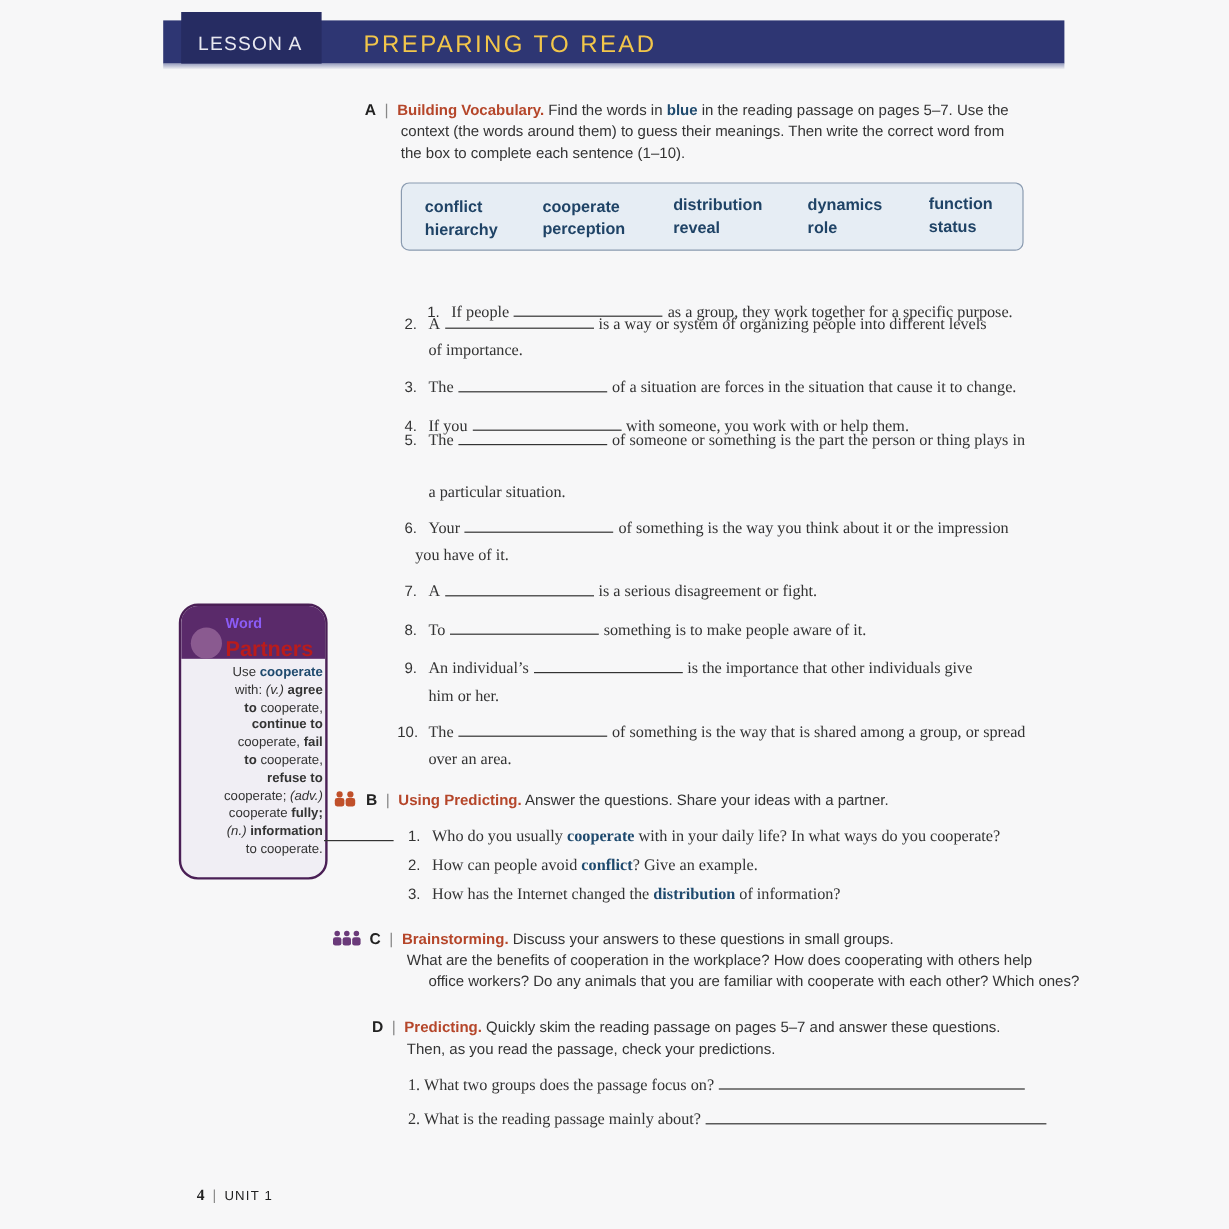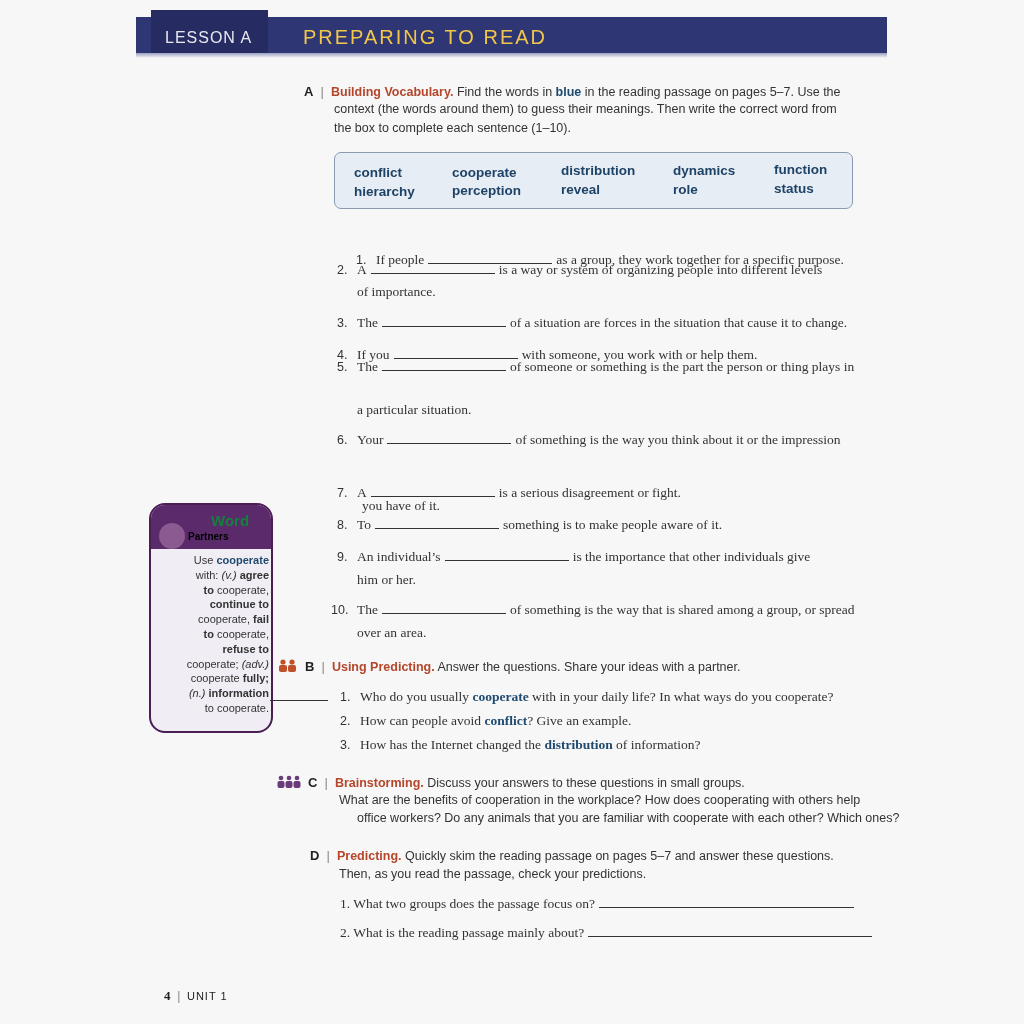--- a/index.html
+++ b/index.html
@@ -17,22 +17,22 @@
   .serif{font-family:"Liberation Serif",serif;font-size:13.5px;color:#333;}
   .blue-bold{font-weight:bold;color:#1f4a6e;}
   .word-box{left:334px;top:152px;width:517px;height:55px;border:1px solid #8a9bb0;border-radius:7px;background:#e6edf4;}
   .word{position:absolute;font-weight:bold;font-size:13.5px;color:#1f4366;}
   .item{position:absolute;}
   .num{display:inline-block;width:20px;font-family:"Liberation Sans",sans-serif;font-size:12.5px;}
   .blank{display:inline-block;border-bottom:1px solid #333;height:1px;vertical-align:baseline;margin:0 4px;}
   .wp-box{left:149px;top:503px;width:120px;height:226px;border:2px solid #4a1f55;border-radius:16px;background:#f0eef4;overflow:hidden;}
   .wp-head{position:absolute;left:0;top:0;width:120px;height:44px;background:#5a2a6a;}
   .wp-circle{position:absolute;left:8px;top:18px;width:26px;height:26px;border-radius:50%;background:#8a5a90;}
-  .wp-word{position:absolute;left:37px;top:7px;font-weight:bold;font-size:15px;color:#15803d;margin-left:23px;}
-  .wp-partners{position:absolute;left:37px;top:26px;font-weight:bold;font-size:10px;color:#000000;}
+  .wp-word{position:absolute;left:37px;top:7px;font-weight:bold;font-size:12px;color:#8b5cf6;}
+  .wp-partners{position:absolute;left:37px;top:26px;font-weight:bold;font-size:18px;color:#b91c1c;}
   .wp-body{position:absolute;left:18px;top:48px;width:100px;font-size:11px;line-height:14.8px;color:#333;text-align:right;}
   .wp-line{left:270px;top:700px;width:58px;height:1px;background:#333;}
   .people-icon{display:inline-block;}
   .footer{left:164px;top:988px;font-size:12px;}
 </style>
 </head>
 <body>
 
 <div class="abs header-bar"></div>
 <div class="abs header-shadow"></div>
@@ -79,21 +79,21 @@
   <span class="num">4.</span><span>If you</span><span class="blank" style="width:124px;"></span><span>with someone, you work with or help them.</span>
 </div>
 <div class="item serif" style="left:337px;top:359px;">
   <span class="num">5.</span><span>The</span><span class="blank" style="width:124px;"></span><span>of someone or something is the part the person or thing plays in</span>
 </div>
 <div class="item serif" style="left:357px;top:402px;">a particular situation.</div>
 
 <div class="item serif" style="left:337px;top:432px;">
   <span class="num">6.</span><span>Your</span><span class="blank" style="width:124px;"></span><span>of something is the way you think about it or the impression</span>
 </div>
-<div class="item serif" style="left:362px;top:455px;margin-top:43px;">you have of it.</div>
+<div class="item serif" style="left:346px;top:455px;">you have of it.</div>
 
 <div class="item serif" style="left:337px;top:485px;">
   <span class="num">7.</span><span>A</span><span class="blank" style="width:124px;"></span><span>is a serious disagreement or fight.</span>
 </div>
 <div class="item serif" style="left:337px;top:517px;">
   <span class="num">8.</span><span>To</span><span class="blank" style="width:124px;"></span><span>something is to make people aware of it.</span>
 </div>
 <div class="item serif" style="left:337px;top:549px;">
   <span class="num">9.</span><span>An individual’s</span><span class="blank" style="width:124px;"></span><span>is the importance that other individuals give</span>
 </div>

